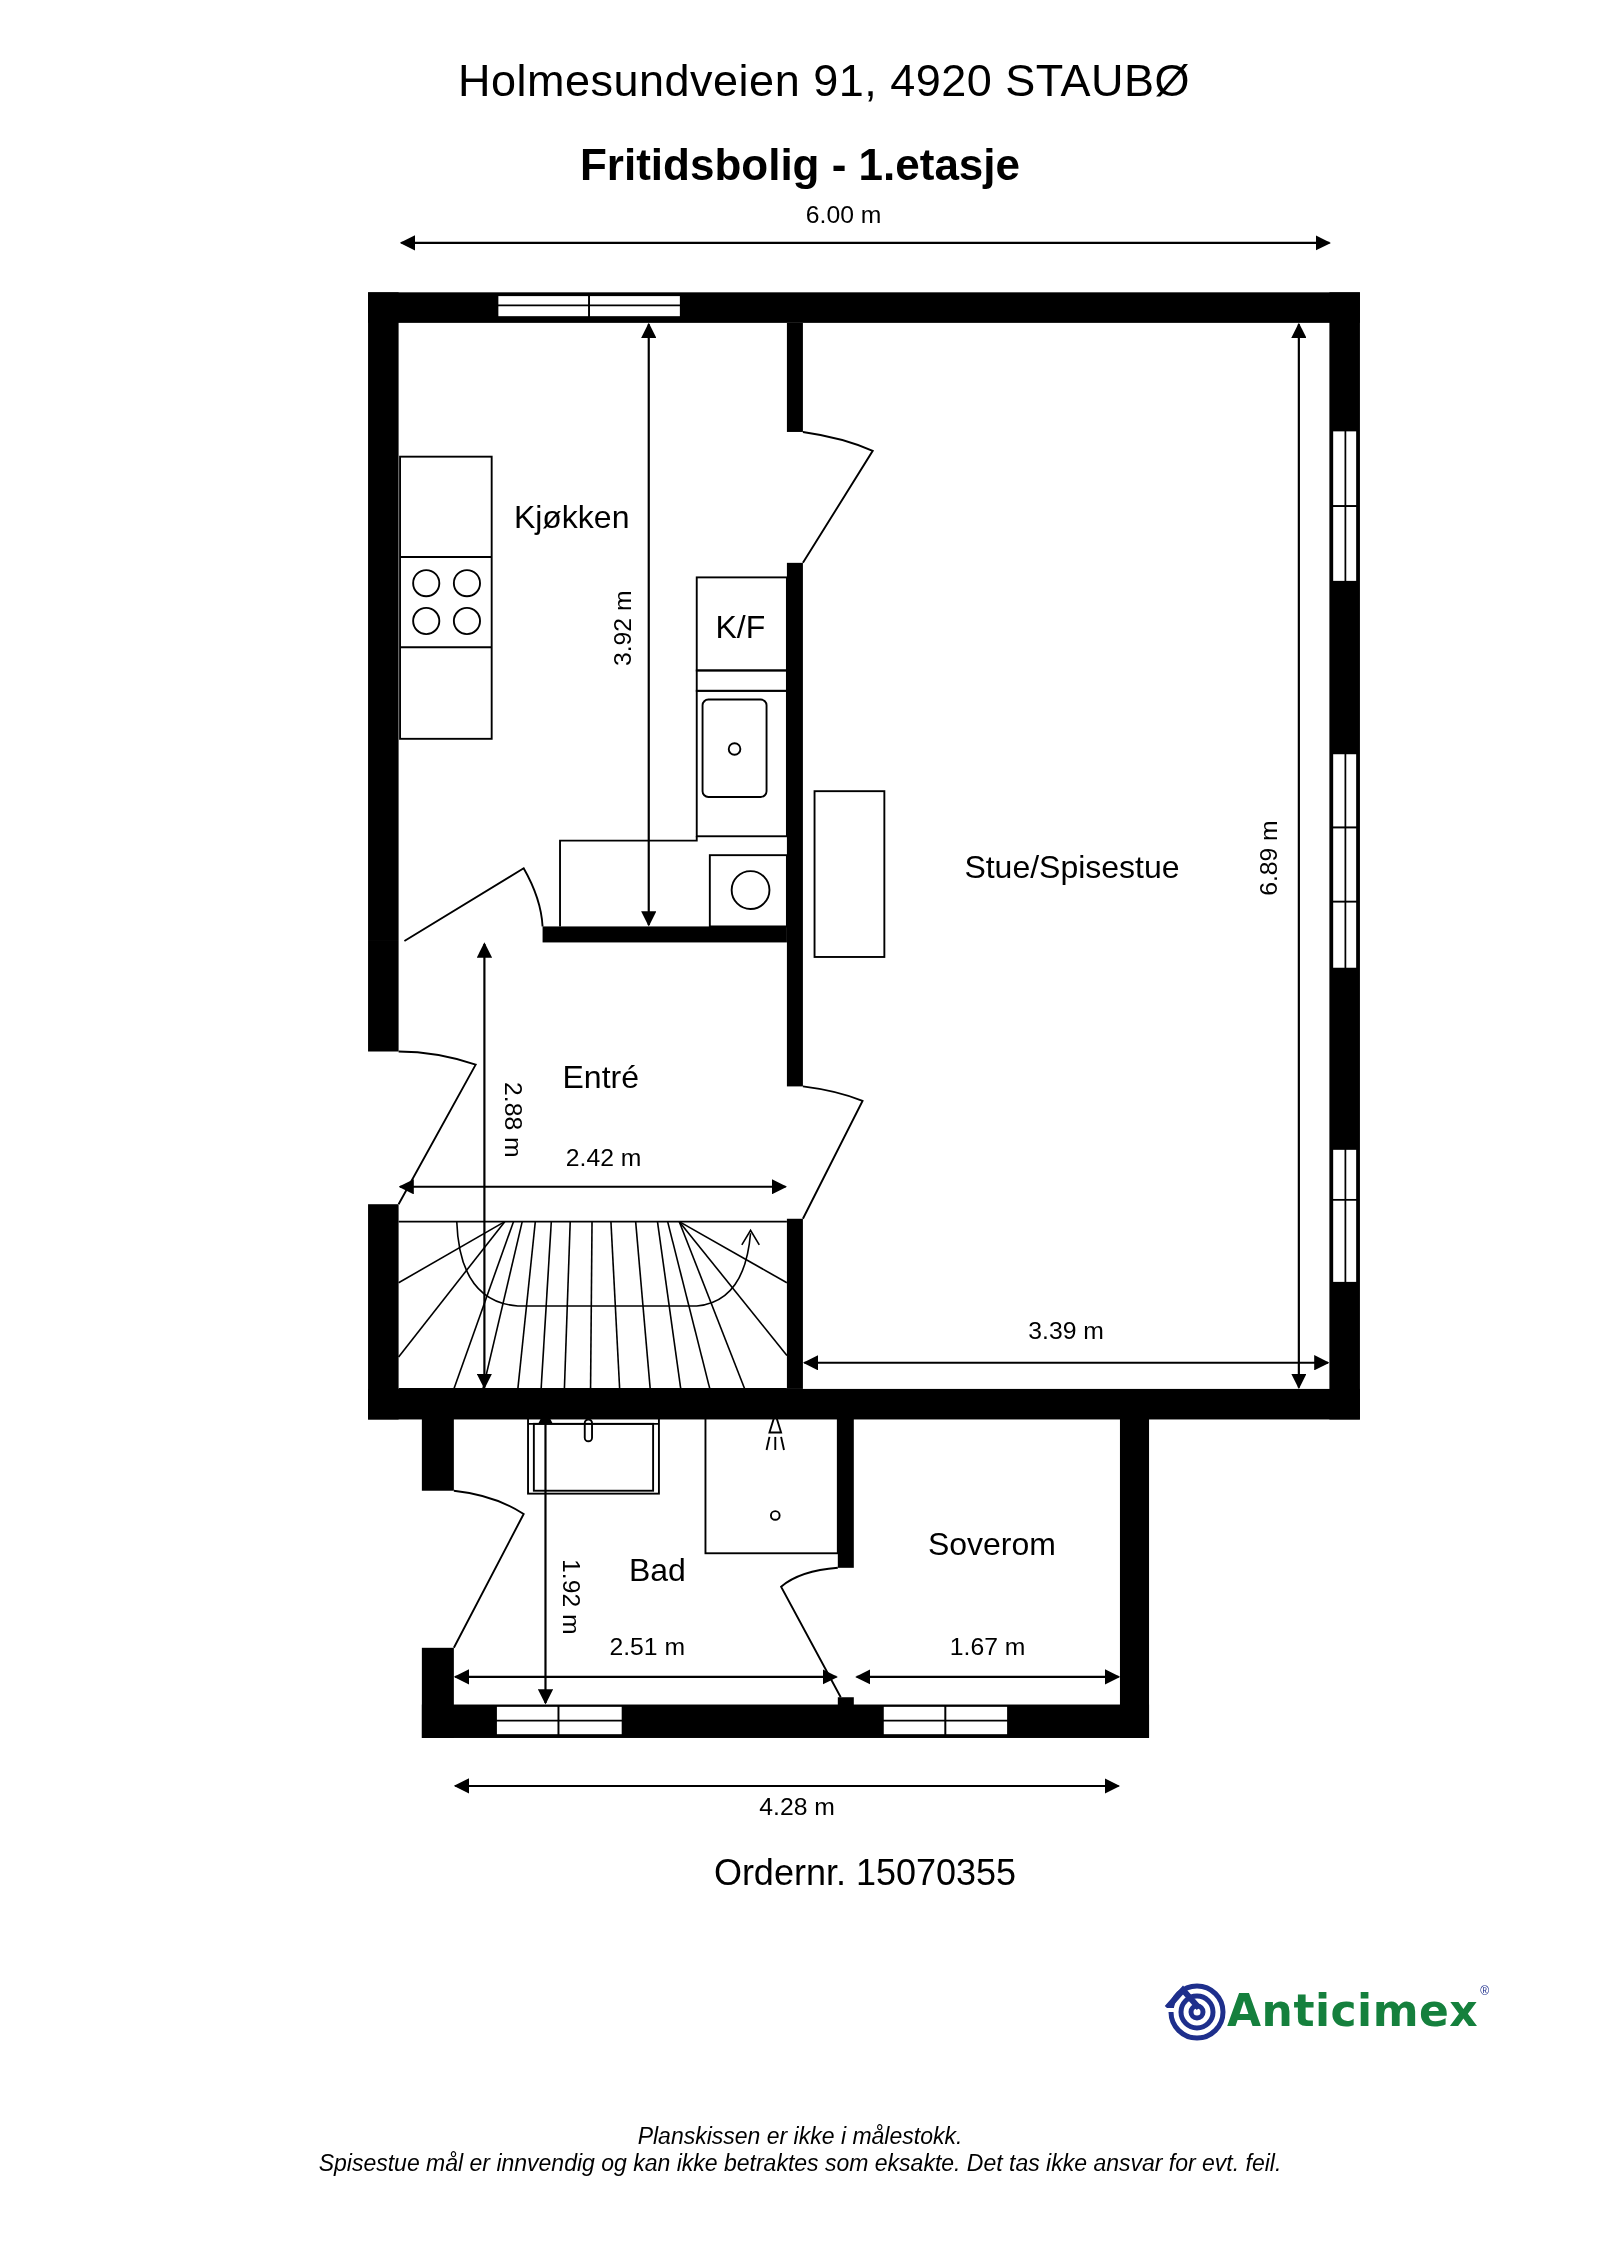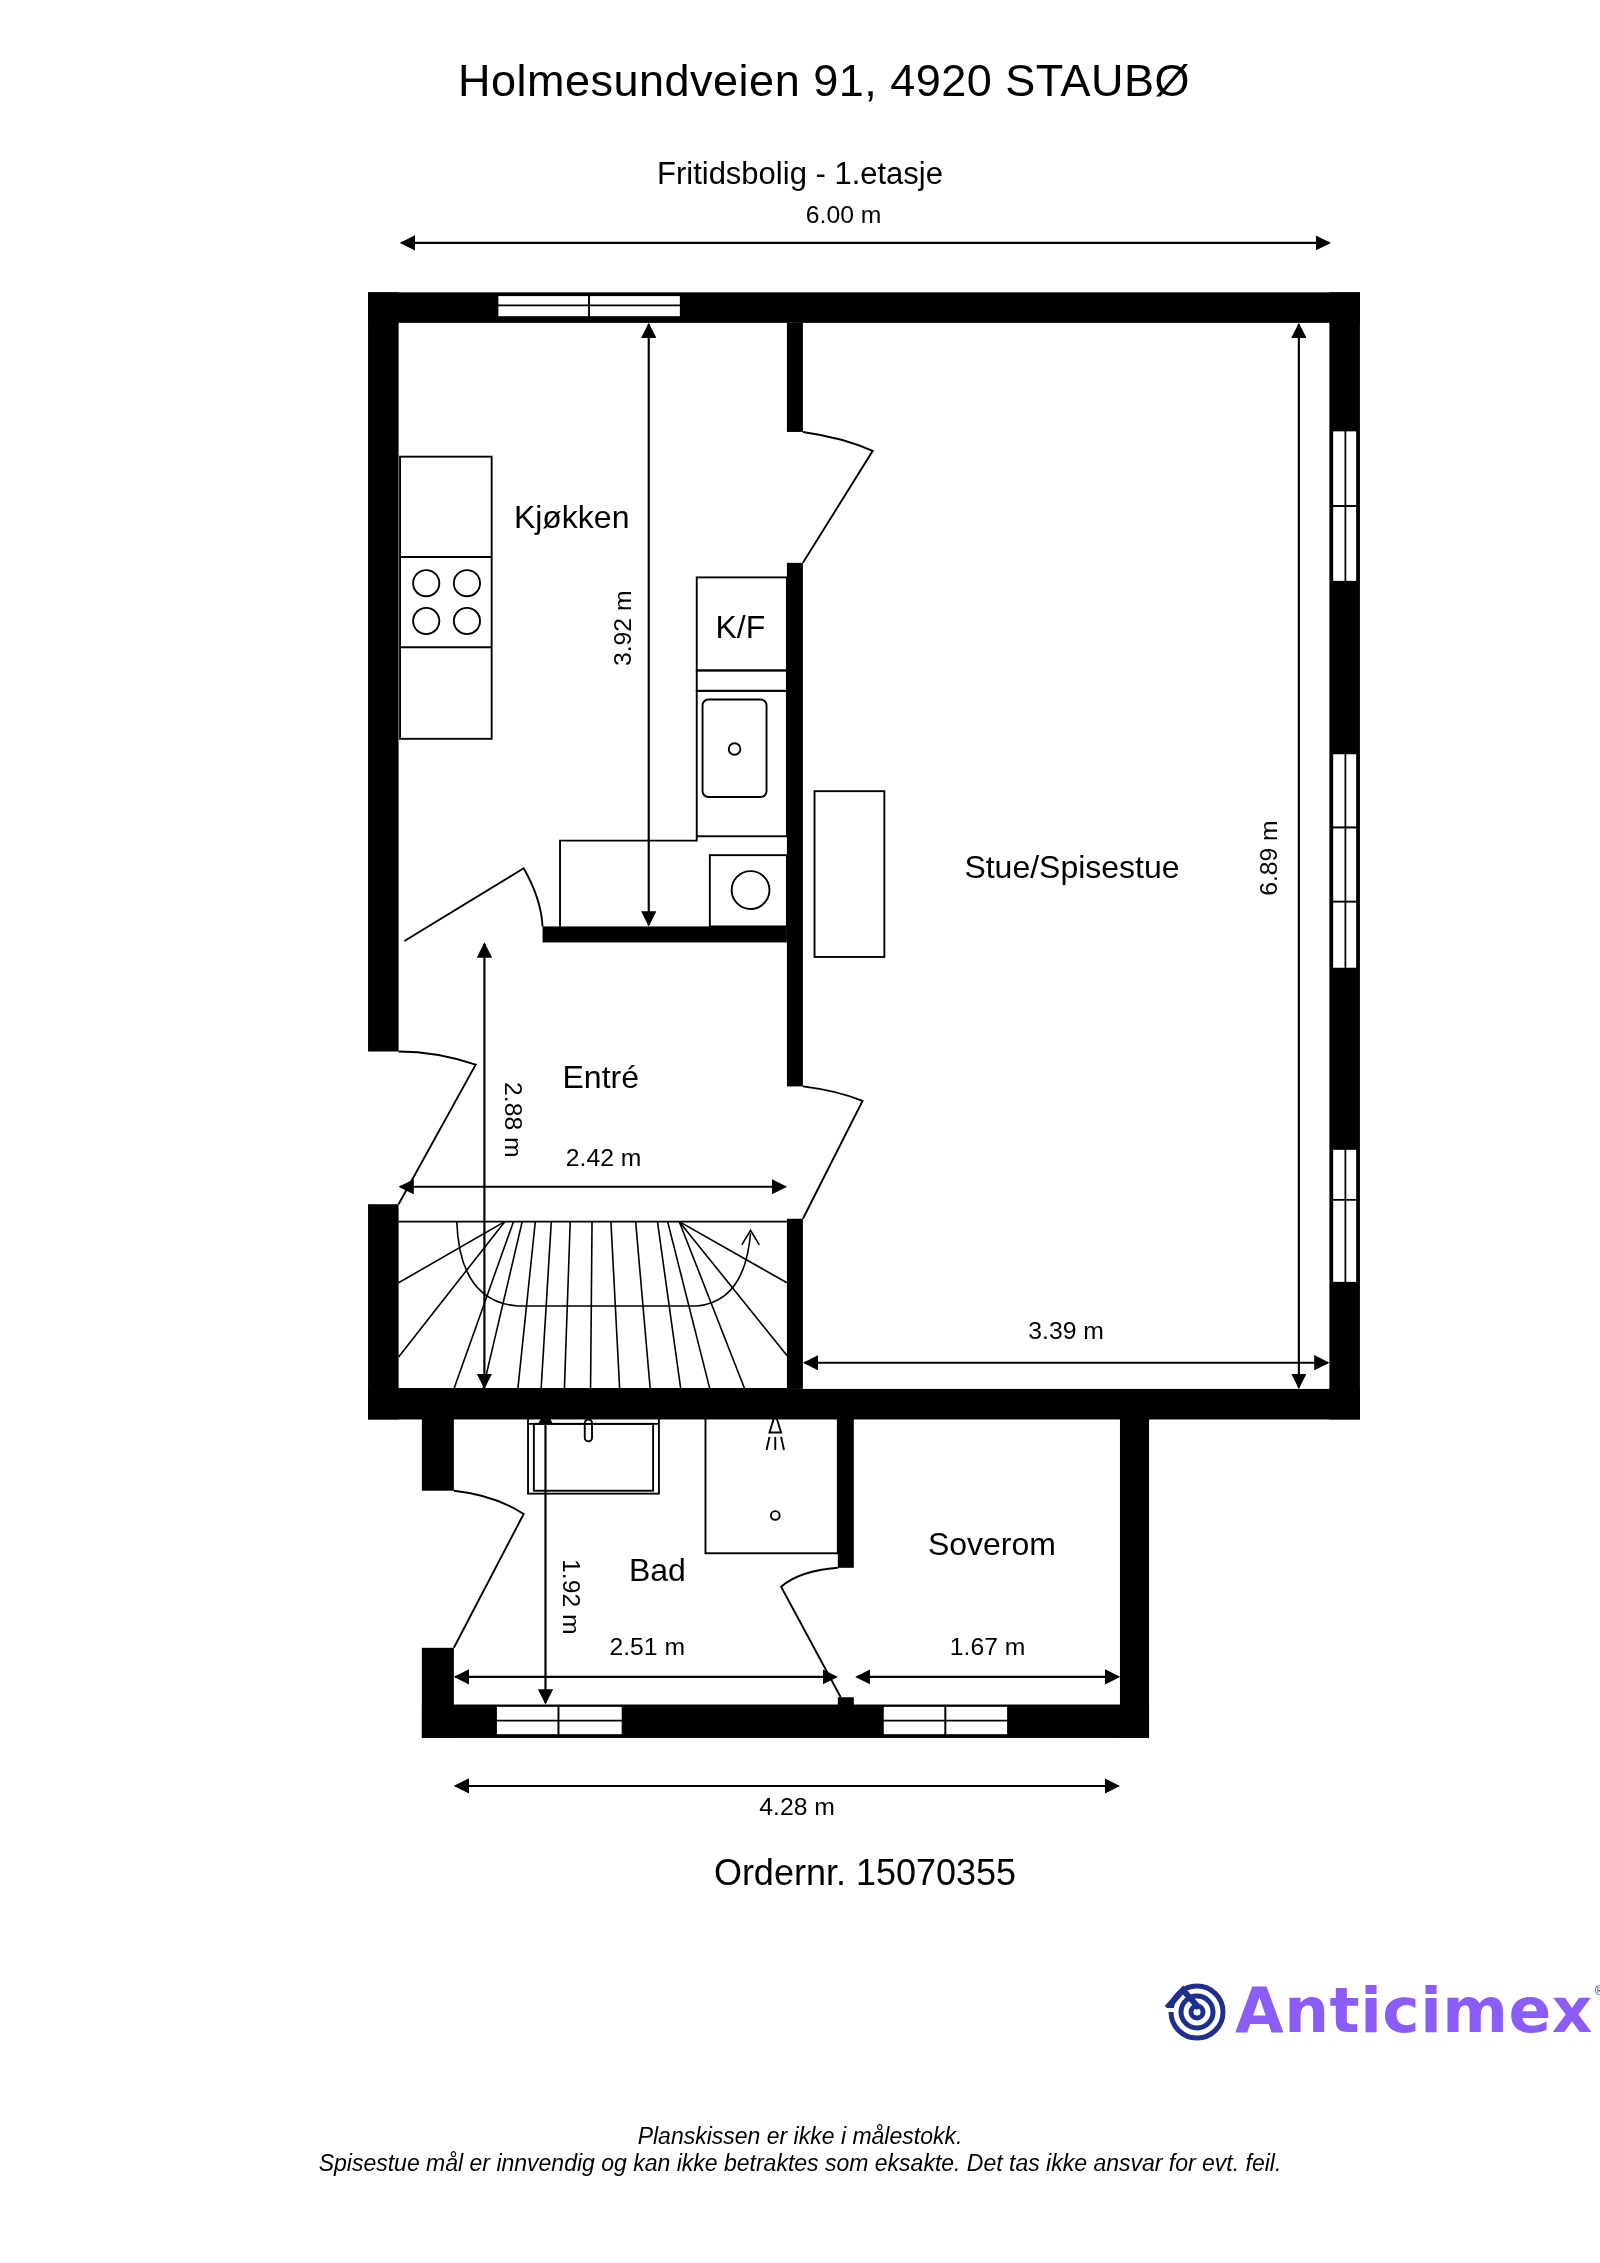--- a/index.html
+++ b/index.html
@@ -1,23 +1,23 @@
 <!DOCTYPE html>
 <html><head>
 <meta charset="utf-8">
 <style>
   html, body { margin:0; padding:0; background:#ffffff; }
   body { width:1600px; height:2263px; position:relative; overflow:hidden; font-family:"Liberation Sans", sans-serif; color:#000; }
   #plan { position:absolute; left:0; top:0; width:1600px; height:2263px; }
   .title { position:absolute; left:0; width:1600px; text-align:center; }
   #t1 { top:55px; font-size:45px; letter-spacing:0.5px;padding-left:24px; }
-  #t2 { top:156px; font-size:31px; }
+  #t2 { top:140px; font-size:44px;font-weight:bold; }
   #order { position:absolute; left:0; width:1730px; text-align:center; top:1852px; font-size:36px; }
   #logo { position:absolute; left:1163px; top:1978px; height:64px; display:flex; align-items:center; }
-  #logo .word { font-family:"DejaVu Sans", sans-serif; font-weight:bold; font-size:63px; color:#8b5cf6; margin-left:8px; letter-spacing:0.5px; }
+  #logo .word { font-family:"DejaVu Sans", sans-serif; font-weight:bold; font-size:44px; color:#15803d; margin-left:0; letter-spacing:0.5px; }
   #logo .reg { font-size:12px; color:#1e2f8c; align-self:flex-start; margin-top:6px; margin-left:2px; }
   #footer { position:absolute; left:0; width:1600px; top:2123px; text-align:center; font-size:23px; line-height:27px;font-style:italic; }
   svg text { font-family:"Liberation Sans", sans-serif; fill:#000; }
 </style>
 </head>
 <body>
 
 <div id="t1" class="title">Holmesundveien 91, 4920 STAUBØ</div>
 <div id="t2" class="title">Fritidsbolig  - 1.etasje</div>
 

